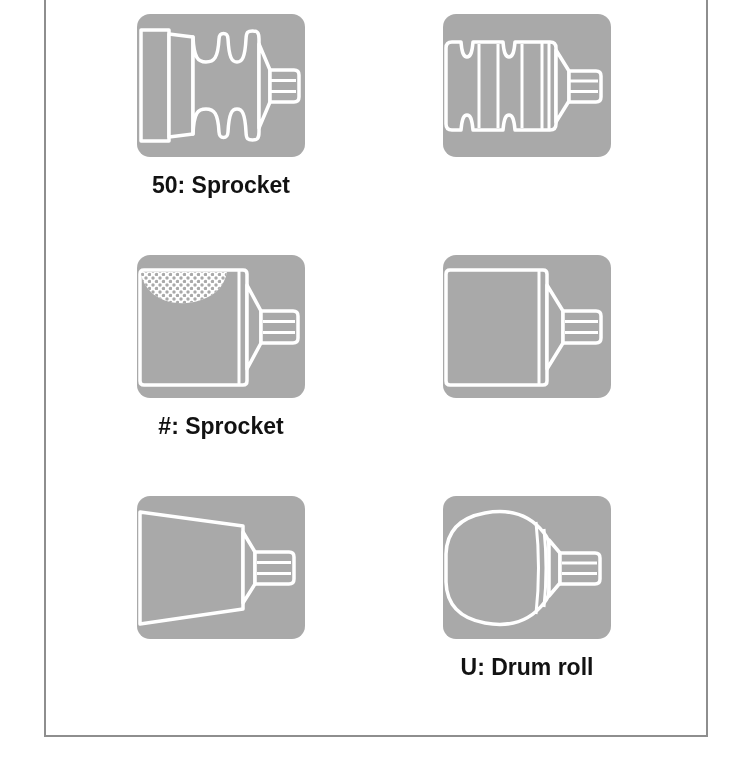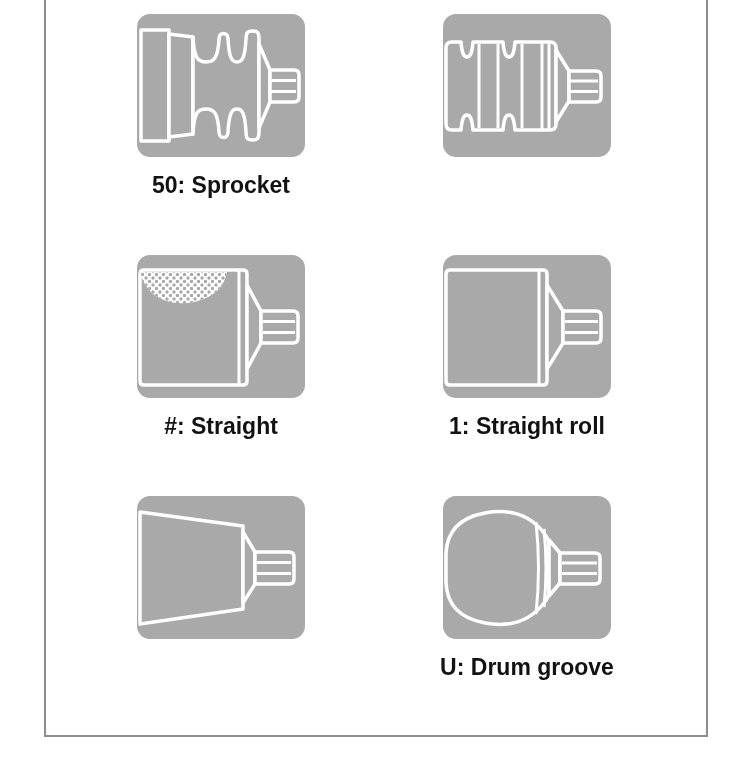--- a/index.html
+++ b/index.html
@@ -101,38 +101,37 @@
         <path d="M124,56 L156,56 Q161,56 161,61 L161,83 Q161,88 156,88 L124,88 Z"></path>
       </g>
       <path d="M4,17 L90,17 C87,32 78,40 64,45 C44,52 24,47 14,37 C9,32 5,25 4,19 Z" fill="#ffffff"></path>
       <path d="M4,17 L90,17 C87,32 78,40 64,45 C44,52 24,47 14,37 C9,32 5,25 4,19 Z" fill="url(#knurlDots)"></path>
       <g stroke="#ffffff" stroke-width="3">
         <line x1="102" y1="16" x2="102" y2="129"></line>
         <line x1="126" y1="66.5" x2="158" y2="66.5"></line>
         <line x1="126" y1="77.5" x2="158" y2="77.5"></line>
       </g>
     </svg>
-    <div class="label">#: Straight</div>
+    <div class="label">#: Sprocket</div>
   </div>
 
   <div class="cell">
     <svg class="tile-icon" viewBox="0 0 168 143" xmlns="http://www.w3.org/2000/svg">
       <rect x="0" y="0" width="168" height="143" rx="13" fill="#a9a9a9"></rect>
       <g fill="#a9a9a9" stroke="#ffffff" stroke-width="3.5" stroke-linejoin="round">
         <path d="M7,15 L100,15 Q104,15 104,19 L104,126 Q104,130 100,130 L7,130 Q3,130 3,126 L3,19 Q3,15 7,15 Z"></path>
         <path d="M104,30 L120,56 L120,88 L104,114 Z"></path>
         <path d="M120,56 L153,56 Q158,56 158,61 L158,83 Q158,88 153,88 L120,88 Z"></path>
       </g>
       <g stroke="#ffffff" stroke-width="3">
         <line x1="96" y1="16" x2="96" y2="129"></line>
         <line x1="122" y1="66.5" x2="155" y2="66.5"></line>
         <line x1="122" y1="77.5" x2="155" y2="77.5"></line>
       </g>
     </svg>
-    <div class="label">1: Straight roll</div>
   </div>
 
   <div class="cell">
     <svg class="tile-icon" viewBox="0 0 168 143" xmlns="http://www.w3.org/2000/svg">
       <rect x="0" y="0" width="168" height="143" rx="13" fill="#a9a9a9"></rect>
       <g fill="#a9a9a9" stroke="#ffffff" stroke-width="3.5" stroke-linejoin="round">
         <path d="M3,16 L106,30 L106,113 L3,128 Z"></path>
         <path d="M106,36 L118,56 L118,88 L106,107 Z"></path>
         <path d="M118,56 L152,56 Q157,56 157,61 L157,83 Q157,88 152,88 L118,88 Z"></path>
       </g>
@@ -151,16 +150,16 @@
         <path d="M106,44 L117,57 L117,87 L106,100 Z"></path>
         <path d="M117,57 L152,57 Q157,57 157,62 L157,83 Q157,88 152,88 L117,88 Z"></path>
       </g>
       <g stroke="#ffffff" stroke-width="3" fill="none">
         <path d="M93,26 Q98,72 93,118"></path>
         <path d="M101,33 Q105,72 101,111"></path>
         <line x1="119" y1="67" x2="154" y2="67"></line>
         <line x1="119" y1="77.5" x2="154" y2="77.5"></line>
       </g>
     </svg>
-    <div class="label">U: Drum groove</div>
+    <div class="label">U: Drum roll</div>
   </div>
 
 </div>
 
 </body></html>

